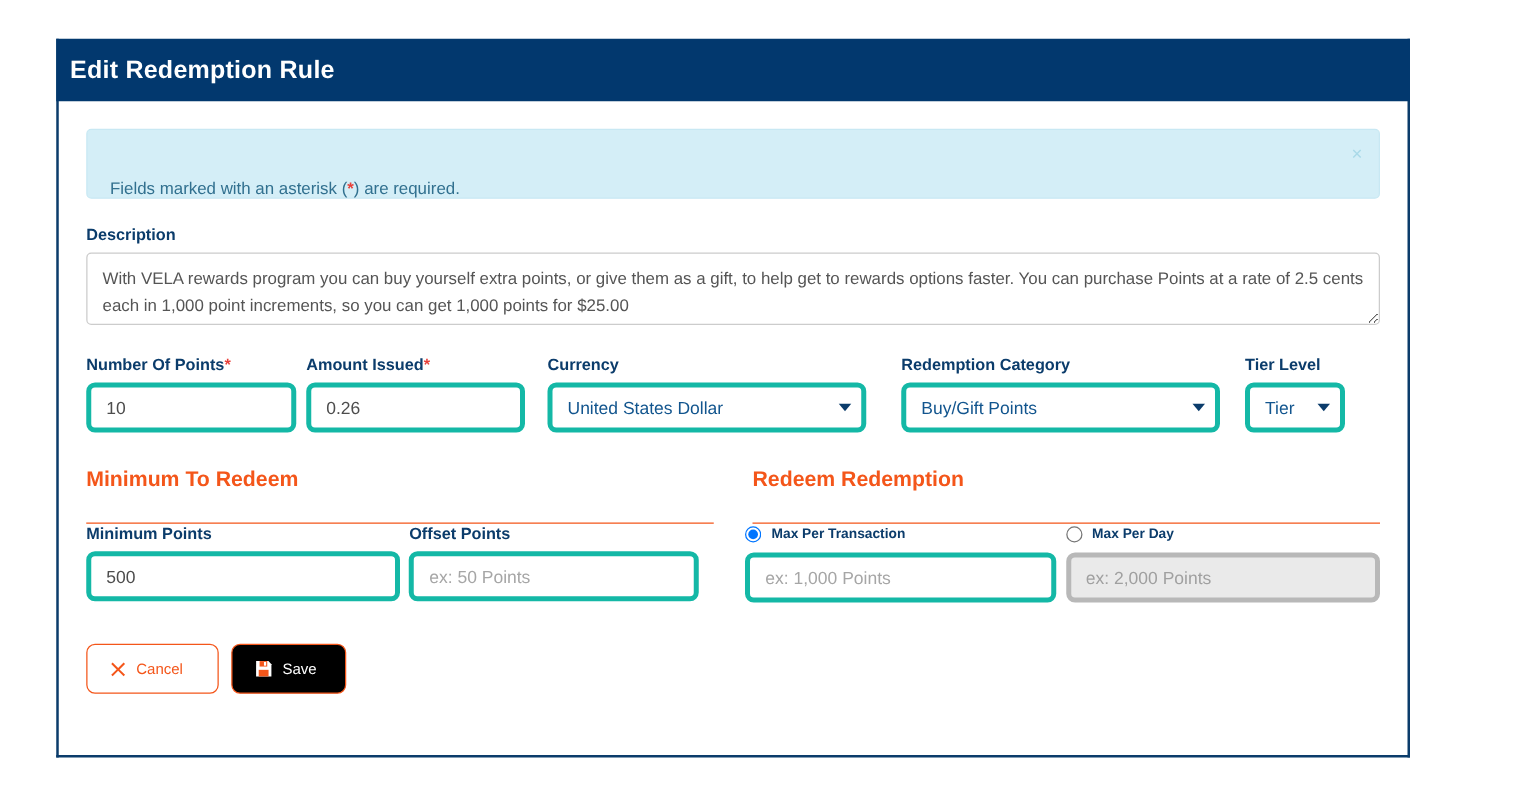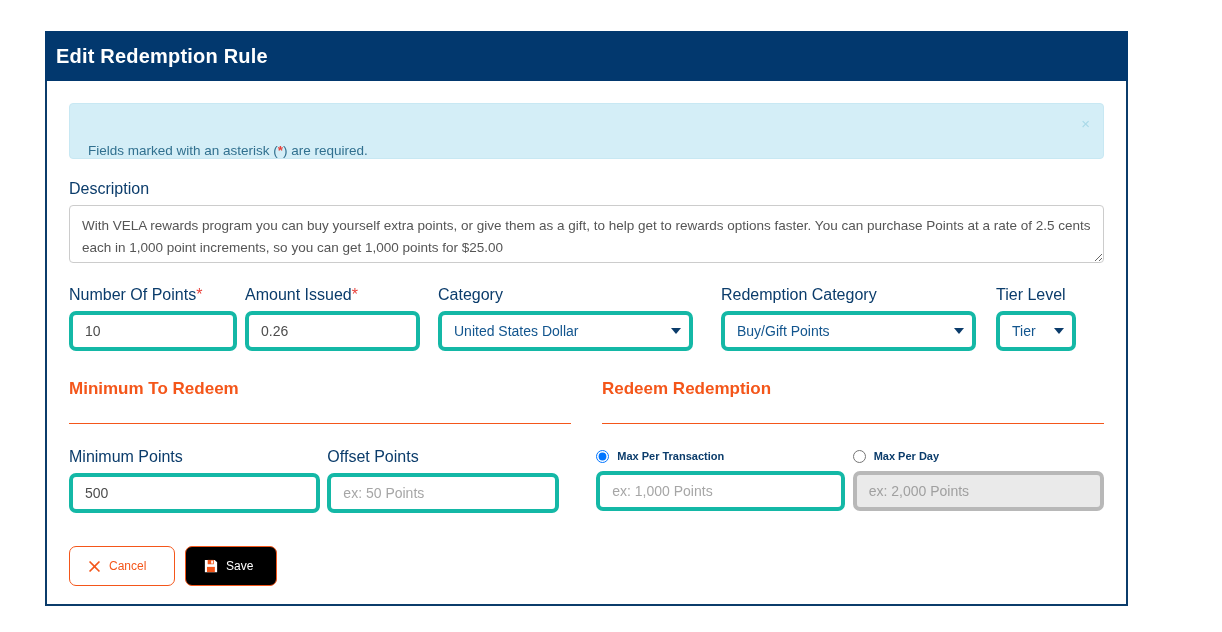--- a/index.html
+++ b/index.html
@@ -74,22 +74,22 @@
     cursor: pointer;
     background: none;
     border: none;
     padding: 0;
     font-family: "Liberation Sans", sans-serif;
   }
 
   
   .field-label {
     color: #0b3c6b;
-    font-size: 16px;
-    font-weight: normal;
+    font-size: 13px;
+    font-weight: bold;
     margin-bottom: 7px;
     display: block;
     white-space: nowrap;
   }
   .field-label .req { color: #e8403a; }
 
   .txt, .sel {
     width: 100%;
     height: 40px;
     border: 4px solid #14b8a6;
@@ -171,21 +171,20 @@
     font-size: 17px;
     font-weight: bold;
     padding-bottom: 24px;
     border-bottom: 1px solid #f4561a;
     white-space: nowrap;
   }
 
   
   .lower {
     display: flex;
-    margin-top: 24px;
   }
   .low-min    { width: 258px; }
   .low-offset { width: 238px; margin-left: 7px; }
   .low-trans  { width: 255px; margin-left: 37px; }
   .low-day    { width: 258px; margin-left: 8px; }
 
   .radio-line {
     display: flex;
     align-items: center;
     margin-bottom: 7px;
@@ -264,21 +263,21 @@
           <label class="field-label"><span>Number Of Points</span><span class="req">*</span></label>
           <input class="txt" type="text" value="10" style="">
         </div>
 
         <div class="col-amount">
           <label class="field-label"><span>Amount Issued</span><span class="req">*</span></label>
           <input class="txt" type="text" value="0.26" style="">
         </div>
 
         <div class="col-curr">
-          <label class="field-label">Category</label>
+          <label class="field-label">Currency</label>
           <div class="select-wrap">
             <select class="sel">
               <option>United States Dollar</option>
             </select>
             <span class="select-arrow"></span>
           </div>
         </div>
 
         <div class="col-cat">
           <label class="field-label">Redemption Category</label>

